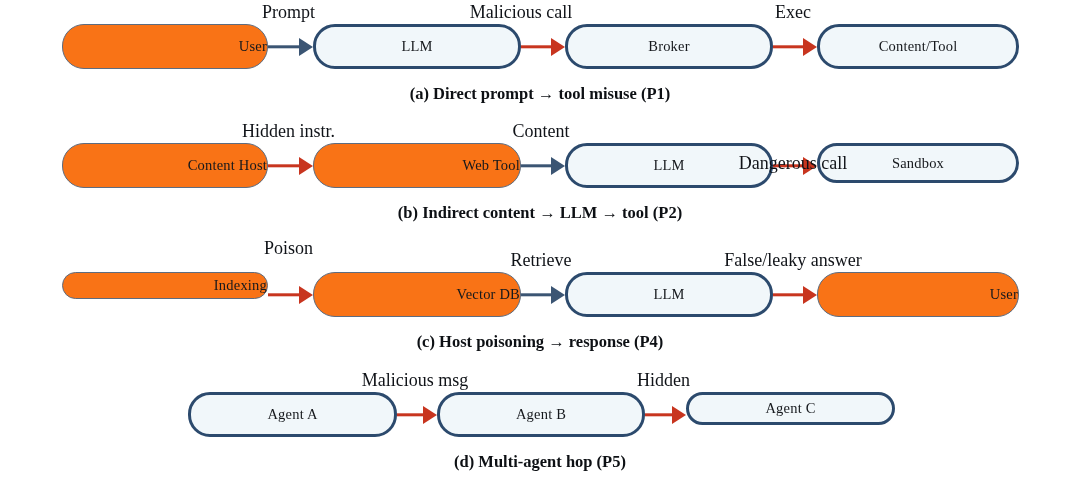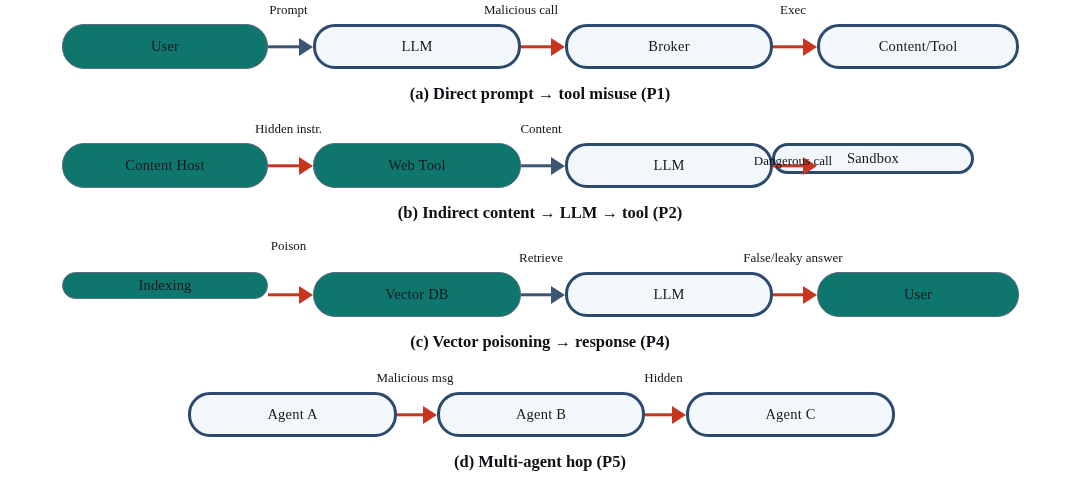--- a/index.html
+++ b/index.html
@@ -13,22 +13,23 @@
   .row{position:absolute;left:0;width:1080px;}
 
   .node{
     position:absolute;box-sizing:border-box;
     display:flex;align-items:center;justify-content:center;
     border-radius:22px;
     font-size:14.5px;color:#15181c;letter-spacing:.2px;
     white-space:nowrap;
   }
   .node.plain{
-    background:#0f766e;
+    background:#f97316;
     border:1.3px solid #5d6c80;
+    justify-content:flex-end;
   }
   .node.hi{
     background:#f1f7fa;
     border:3.2px solid #2c4straight;
   }
   .node.hi{
     background:#f1f7fa;
     border:3.2px solid #2c4a6d;
   }
 
@@ -37,21 +38,21 @@
   .edge .head{
     position:absolute;top:50%;transform:translateY(-50%);
     width:0;height:0;border-top:9px solid transparent;border-bottom:9px solid transparent;
   }
   .edge.navy .shaft{background:#3b5573;}
   .edge.navy .head{border-left:14px solid #3b5573;}
   .edge.red .shaft{background:#c8351f;}
   .edge.red .head{border-left:14px solid #c8351f;}
 
   .edge-label{
-    position:absolute;font-size:13px;color:#101318;white-space:nowrap;
+    position:absolute;font-size:18px;color:#101318;white-space:nowrap;
     text-align:center;transform:translateX(-50%);
   }
 
   .caption{
     position:absolute;width:1080px;text-align:center;
     font-size:16.5px;font-weight:bold;color:#0d1014;white-space:nowrap;
   }
 </style>
 </head>
 <body>
@@ -90,21 +91,21 @@
     <div class="row" style="top: 0px;">
       <div class="node plain" style="left: 62px; top: 143px; width: 206px; height: 45px;">
         <span>Content Host</span>
       </div>
       <div class="node plain" style="left: 313px; top: 143px; width: 208px; height: 45px;">
         <span>Web Tool</span>
       </div>
       <div class="node hi" style="left: 565px; top: 143px; width: 208px; height: 45px;">
         <span>LLM</span>
       </div>
-      <div class="node hi" style="left: 772px; top: 143px; width: 202px; height: 31px; font-family: Liberation Serif, serif;">
+      <div class="node hi" style="left: 817px; top: 143px; width: 202px; height: 40px; font-family: Liberation Serif, serif;">
         <span>Sandbox</span>
       </div>
       <div class="edge red" style="left: 268px; top: 165.5px; width: 45px;">
         <div class="shaft" style="width: 31px;"></div>
         <div class="head" style="left: 31px;"></div>
       </div>
       <div class="edge-label" style="left: 288.5px; top: 121px;">Hidden instr.</div>
       <div class="edge navy" style="left: 521px; top: 165.5px; width: 44px;">
         <div class="shaft" style="width: 30px;"></div>
         <div class="head" style="left: 30px;"></div>
@@ -138,30 +139,30 @@
       <div class="edge navy" style="left: 521px; top: 294.5px; width: 44px;">
         <div class="shaft" style="width: 30px;"></div>
         <div class="head" style="left: 30px;"></div>
       </div>
       <div class="edge-label" style="left: 541px; top: 250px;">Retrieve</div>
       <div class="edge red" style="left: 773px; top: 294.5px; width: 44px;">
         <div class="shaft" style="width: 30px;"></div>
         <div class="head" style="left: 30px;"></div>
       </div>
       <div class="edge-label" style="left: 793px; top: 250px;">False/leaky answer</div>
-      <div class="caption" style="top: 332px;">(c) Vector poisoning → response (P4)</div>
+      <div class="caption" style="top: 332px;">(c) Host poisoning → response (P4)</div>
     </div>
     <div class="row" style="top: 0px;">
       <div class="node hi" style="left: 188px; top: 392px; width: 209px; height: 45px;">
         <span>Agent A</span>
       </div>
       <div class="node hi" style="left: 437px; top: 392px; width: 208px; height: 45px;">
         <span>Agent B</span>
       </div>
-      <div class="node hi" style="left: 686px; top: 392px; width: 209px; height: 45px;">
+      <div class="node hi" style="left: 686px; top: 392px; width: 209px; height: 33px;">
         <span>Agent C</span>
       </div>
       <div class="edge red" style="left: 397px; top: 414.5px; width: 40px;">
         <div class="shaft" style="width: 26px;"></div>
         <div class="head" style="left: 26px;"></div>
       </div>
       <div class="edge-label" style="left: 415px; top: 370px;">Malicious msg</div>
       <div class="edge red" style="left: 645px; top: 414.5px; width: 41px;">
         <div class="shaft" style="width: 27px;"></div>
         <div class="head" style="left: 27px;"></div>

